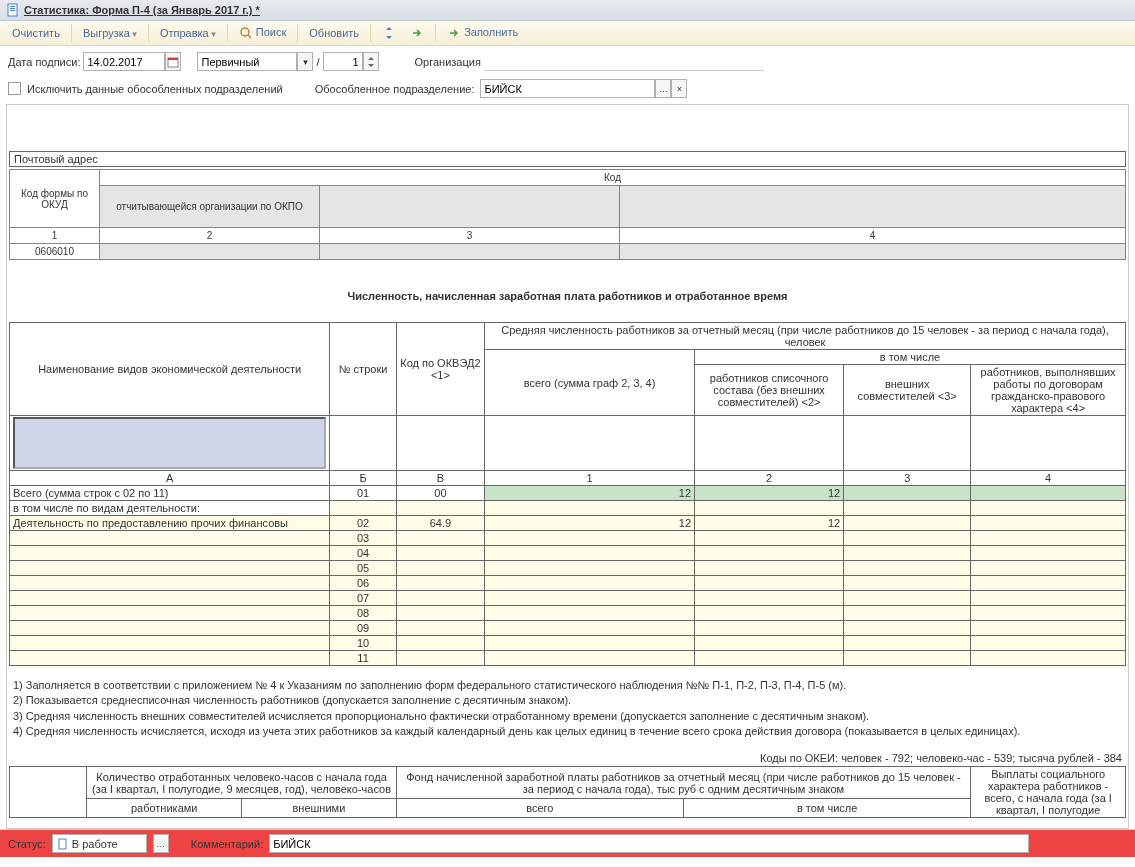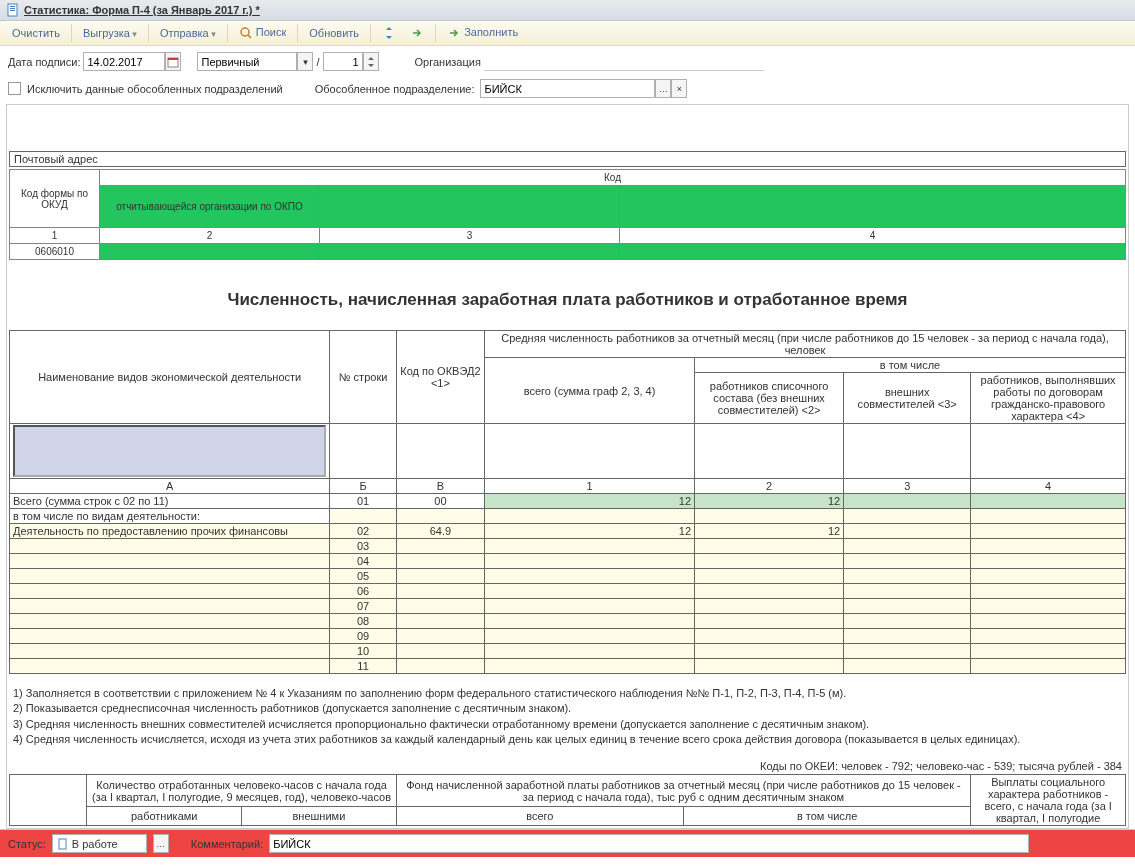--- a/index.html
+++ b/index.html
@@ -102,26 +102,26 @@
   border-collapse: collapse;
   width: 100%;
 }
 table.codes td, table.codes th {
   border: 1px solid #14b8a6;
   text-align: center;
   padding: 2px 4px;
   font-weight: normal;
   font-size: 10px;
 }
-table.codes .yel { background: #22c55e; text-align: center; }
+table.codes .yel { background: #e5e5e5; text-align: center; }
 
 .form-title {
   text-align: center;
   font-weight: bold;
-  font-size: 17px;
+  font-size: 11px;
   margin: 30px 0 20px 0;
 }
 
 table.grid {
   border-collapse: collapse;
   width: 100%;
   table-layout: fixed;
 }
 table.grid td, table.grid th {
   border: 1px solid #666;

